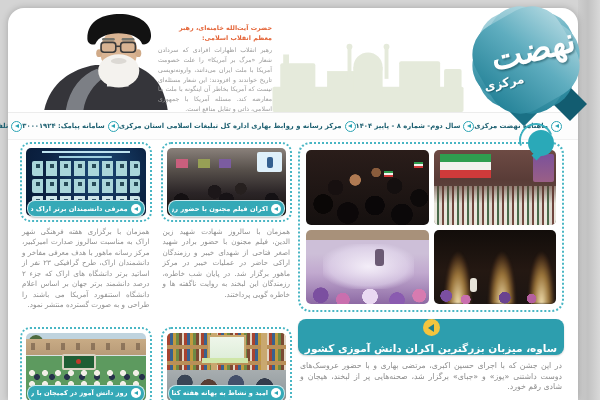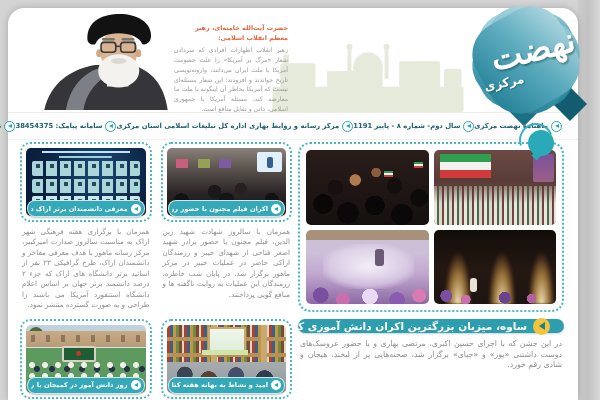--- a/index.html
+++ b/index.html
@@ -5,21 +5,21 @@
   html,body{margin:0;padding:0;}
   body{font-family:"DejaVu Sans","Liberation Sans",sans-serif; direction:rtl;}
   .stage{position:relative;width:600px;height:400px;overflow:hidden;background:#d4d4d4;}
   .edge-shadow{position:absolute;right:0;top:0;width:22px;height:100%;
     background:linear-gradient(90deg,#cecece,#c2c2c2 45%,#d9d9d9);}
   .card{position:absolute;left:8px;top:8px;width:570px;height:392px;background:#ffffff;
     border-radius:16px 16px 0 0;box-shadow:0 0 7px rgba(0,0,0,.22);}
   
   .header{position:relative;height:104px;}
   .portrait{position:absolute;left:26px;top:4px;width:142px;height:98px;}
-  .quote{position:absolute;left:166px;top:16px;width:114px;z-index:2;text-align:right;}
+  .quote{position:absolute;left:150px;top:16px;width:114px;z-index:2;text-align:right;}
   .quote-source{color:#e4663a;font-weight:bold;font-size:6.4px;line-height:1.5;}
   .quote-title{color:#3c3c3c;font-weight:bold;font-size:6.8px;line-height:1.5;margin-top:1px;}
   .quote-body{color:#9a9a9a;font-size:6.2px;line-height:1.58;margin-top:2px;text-align:justify;}
   .mosque{position:absolute;left:262px;top:26px;width:196px;height:78px;opacity:.85;z-index:1;}
   .badge{position:absolute;left:458px;top:2px;width:124px;height:108px;z-index:6;}
   .petal{position:absolute;left:12px;top:2px;width:96px;height:96px;border-radius:34%;
     background:linear-gradient(160deg,#b9dce4 0%,#5fadbf 45%,#1d7d93 100%);}
   .petal.r1{transform:rotate(30deg);} .petal.r2{transform:rotate(60deg);}
   .badge-fold{position:absolute;right:8px;bottom:2px;width:24px;height:24px;background:#125c70;
     transform:rotate(45deg);}
@@ -56,24 +56,24 @@
   .ph{position:relative;width:100%;height:100%;border-radius:5px;overflow:hidden;}
   .abs{position:absolute;}
   
   .cap{position:absolute;bottom:3px;left:5px;right:5px;height:15px;background:#35a9b7;
     border:1px solid rgba(255,255,255,.75);border-radius:8px;display:flex;align-items:center;
     gap:3px;padding:0 3px;box-shadow:0 1px 2px rgba(0,0,0,.25);}
   .cap-dot{width:10px;height:10px;border-radius:50%;background:#fff;display:flex;align-items:center;
     justify-content:center;flex:0 0 auto;}
   .cap-text{color:#fff;font-weight:bold;font-size:6.6px;white-space:nowrap;overflow:hidden;}
   .art-frame{height:80px;}
-  .art-body{margin:5px 2px 0;font-size:7.2px;line-height:1.45;color:#8f8f8f;text-align:justify;}
-  
-  .featured-title{margin-top:7px;height:14px;background:#2d9eae;border-radius:8px;display:flex;
-    align-items:center;gap:6px;padding:0 14px;box-shadow:0 1px 2px rgba(0,0,0,.18);}
+  .art-body{margin:5px 2px 8px;font-size:7.2px;line-height:1.45;color:#8f8f8f;text-align:justify;}
+  
+  .featured-title{margin-top:7px;height:36px;background:#2d9eae;border-radius:8px;display:flex;
+    align-items:center;gap:6px;padding:0 14px;box-shadow:0 1px 2px rgba(0,0,0,.18);flex-direction:column;}
   .sun{width:17px;height:17px;border-radius:50%;background:#f4c43e;display:flex;align-items:center;
     justify-content:center;flex:0 0 auto;}
   .sun .tri{border-top-width:4px;border-bottom-width:4px;border-right:6px solid #1f7d8c;}
   .featured-title-text{color:#fff;font-weight:bold;font-size:10.5px;white-space:nowrap;}
   .featured-body{margin-top:6px;padding:0 2px;font-size:7.8px;line-height:1.35;color:#8d8d8d;
     text-align:justify;}
   .featured-body p{margin:0 0 3px;}
   
   .ph-meeting{background:linear-gradient(180deg,#8a817b 0%,#57504b 32%,#2b2527 66%,#16120f 100%);}
   .ph-meeting .sq{top:16%;height:13%;width:10%;}
@@ -231,33 +231,33 @@
       <div class="info-item">
         <span class="info-dot">
             <i class="tri"></i>
           </span>
         <span class="info-label">ماهنامه نهضت مرکزی</span>
       </div>
       <div class="info-item">
         <span class="info-dot">
             <i class="tri"></i>
           </span>
-        <span class="info-label">سال دوم- شماره ۸ - پاییز 1191</span>
+        <span class="info-label">سال دوم- شماره ۸ - پاییز ۱۴۰۴</span>
       </div>
       <div class="info-item">
         <span class="info-dot">
             <i class="tri"></i>
           </span>
         <span class="info-label">مرکز رسانه و روابط بهاری اداره کل تبلیغات اسلامی استان مرکزی</span>
       </div>
       <div class="info-item">
         <span class="info-dot">
             <i class="tri"></i>
           </span>
-        <span class="info-label">سامانه پیامک: 38454375</span>
+        <span class="info-label">سامانه پیامک: ۳۰۰۰۱۹۲۴</span>
       </div>
       <div class="info-item">
         <span class="info-dot">
             <i class="tri"></i>
           </span>
         <span class="info-label">تلفن: ۰۸۶۳۳۶۸۷۱۷۷</span>
       </div>
     </div>
 
     <div class="main">
@@ -315,21 +315,21 @@
                 </span>
               <span class="abs heads"></span>
             </div>
             <div class="cap">
               <span class="cap-dot">
                   <i class="tri"></i>
                 </span>
               <span class="cap-text">اکران فیلم مجنون با حضور رزمندگان خیبر</span>
             </div>
           </div>
-          <p class="art-body">همزمان با سالروز شهادت شهید زین الدین، فیلم مجنون با حضور برادر شهید اصغر فتاحی از شهدای خیبر و رزمندگان اراکی حاضر در عملیات خیبر در مرکز ماهور برگزار شد. در پایان شب خاطره، رزمندگان این عملیات به روایت ناگفته ها و منافع گویی پرداختند.</p>
+          <p class="art-body">همزمان با سالروز شهادت شهید زین الدین، فیلم مجنون با حضور برادر شهید اصغر فتاحی از شهدای خیبر و رزمندگان اراکی حاضر در عملیات خیبر در مرکز ماهور برگزار شد. در پایان شب خاطره، رزمندگان این لبخند به روایت ناگفته ها و خاطره گویی پرداختند.</p>
         </article>
 
         <article>
           <div class="frame art-frame">
             <div class="ph ph-sci">
               <span class="abs hd"></span>
               <span class="abs rows">
                 <span class="row"></span>
                 <span class="row"></span>
                 <span class="row light"></span>

